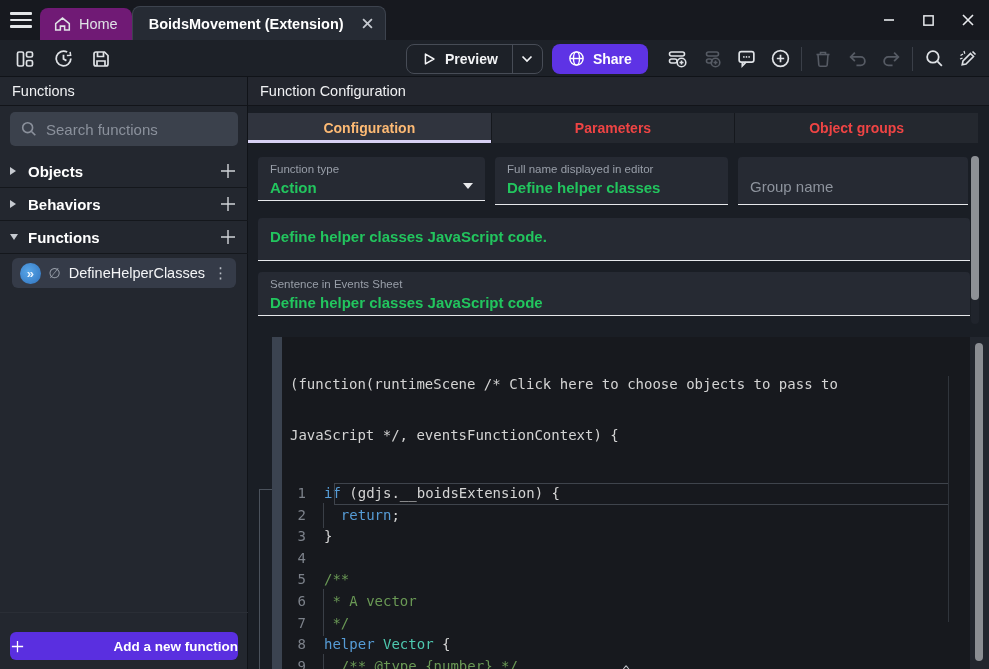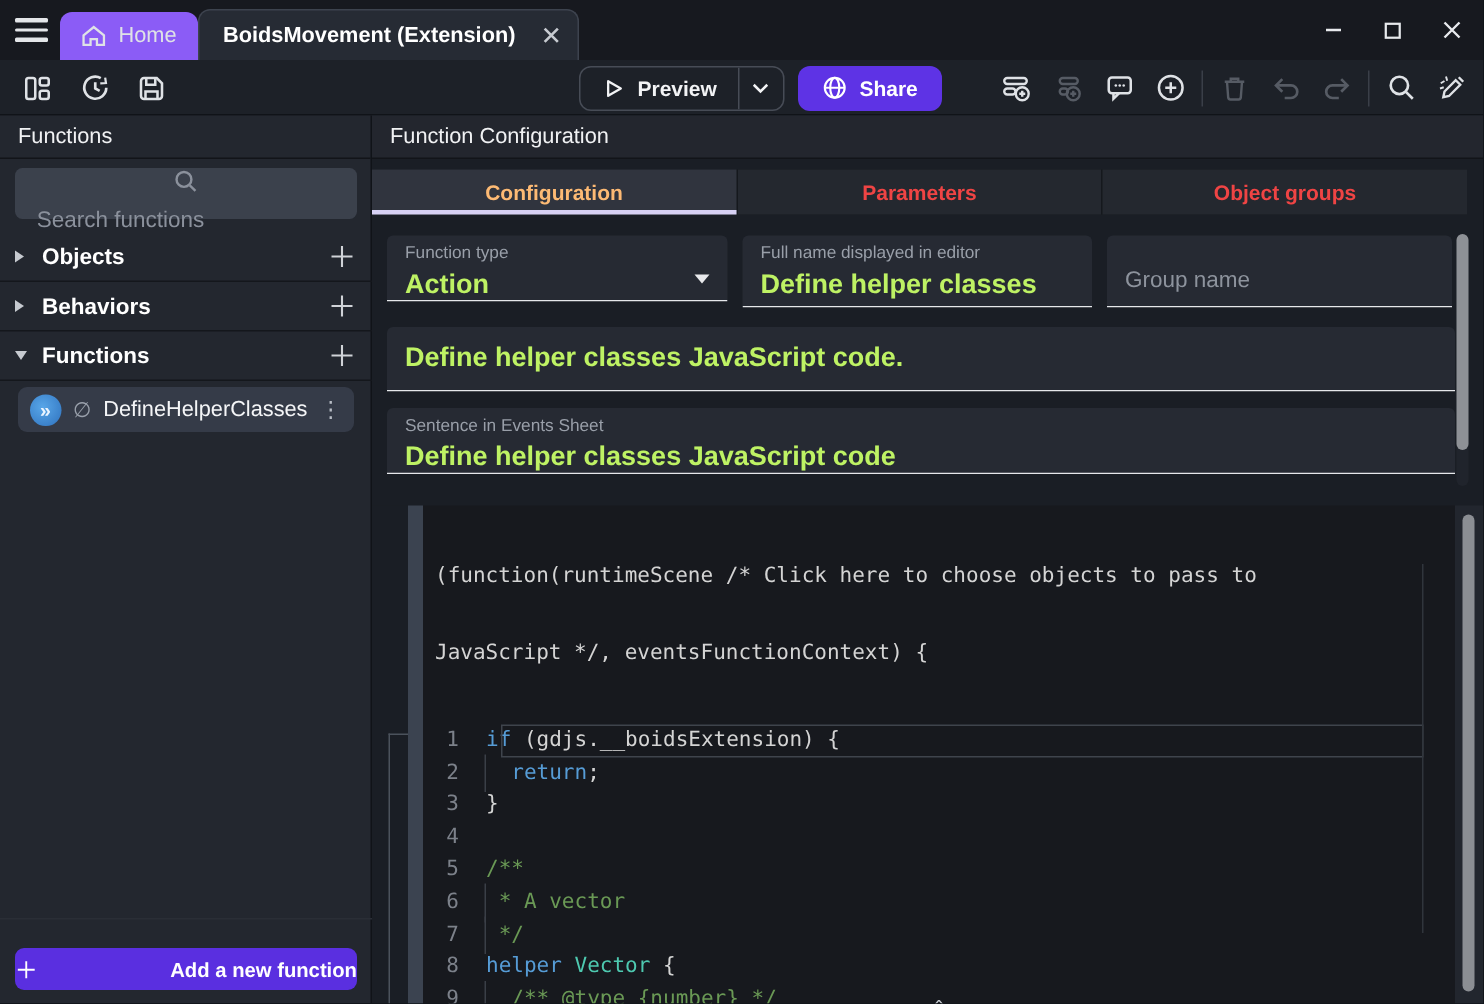--- a/index.html
+++ b/index.html
@@ -5,43 +5,43 @@
   * { margin:0; padding:0; box-sizing:border-box; }
   html,body { background:#0e1014; }
   body { font-family:"Liberation Sans", sans-serif; }
   #app { position:relative; width:989px; height:669px; background:#15181d; overflow:hidden; color:#e8eaed; }
 
   
   .titlebar { position:absolute; left:0; top:0; width:989px; height:40px; background:#17191f; display:flex; align-items:flex-end; }
   .hamburger { position:absolute; left:10px; top:8px; width:28px; height:24px; display:flex; flex-direction:column; justify-content:center; gap:4px; background:none; border:none; cursor:pointer; }
   .hamburger span { display:block; width:22px; height:2.5px; background:#e4e6e9; border-radius:1px; }
   .doc-tab { display:flex; align-items:center; gap:8px; height:32px; padding:0 14px; border-radius:8px 8px 0 0; color:#dfe2e6; font-size:14.5px; }
-  .doc-tab.home { margin-left:40px; background:#8b5cf6; }
+  .doc-tab.home { margin-left:40px; background:#701a75; }
   .doc-tab.active { background:#262b34; border:1px solid #3d434e; border-bottom:none; height:34px; color:#ffffff; font-weight:bold; padding:0 12px 0 16px; }
   .tab-close { background:none; border:none; color:#c6cad0; display:flex; align-items:center; margin-left:10px; cursor:pointer; }
   .win-controls { position:absolute; right:14px; top:0; height:40px; display:flex; align-items:center; gap:26px; }
   .win-btn { background:none; border:none; color:#e8eaed; display:flex; align-items:center; cursor:pointer; }
 
   
   .toolbar { position:absolute; left:0; top:40px; width:989px; height:37px; background:#1d2128; border-bottom:1px solid #101318; }
   .tb-left { position:absolute; left:12px; top:0; height:37px; display:flex; align-items:center; gap:12px; }
   .icon-btn { background:none; border:none; color:#dfe2e6; width:26px; height:26px; display:flex; align-items:center; justify-content:center; cursor:pointer; padding:0; }
   .icon-btn.disabled { color:#565b64; }
-  .tb-center { position:absolute; left:386px; top:3px; height:31px; display:flex; align-items:center; gap:9px; }
+  .tb-center { position:absolute; left:406px; top:3px; height:31px; display:flex; align-items:center; gap:9px; }
   .preview-btn { display:flex; align-items:center; height:30px; border:1px solid #474c56; border-radius:8px; background:transparent; color:#f2f3f5; overflow:hidden; }
   .preview-main { display:flex; align-items:center; gap:8px; padding:0 14px; background:none; border:none; color:inherit; font-size:14px; font-weight:bold; height:100%; cursor:pointer; }
   .preview-arrow { width:30px; height:100%; display:flex; align-items:center; justify-content:center; background:none; border:none; border-left:1px solid #474c56; color:inherit; cursor:pointer; }
   .share-btn { display:flex; align-items:center; gap:8px; height:30px; padding:0 16px; border:none; border-radius:8px; background:#5e33e5; color:#ffffff; font-size:14px; font-weight:bold; cursor:pointer; }
   .tb-right { position:absolute; right:8px; top:0; height:37px; display:flex; align-items:center; gap:8px; }
   .tb-sep { width:1px; height:24px; background:#3a3f48; }
 
   
   .sidebar { position:absolute; left:0; top:77px; width:248px; height:592px; background:#23272f; border-right:1px solid #101318; }
   .panel-header { height:29px; display:flex; align-items:center; padding:0 12px; font-size:14.5px; color:#f0f1f3; border-bottom:1px solid #121419; }
-  .search-box { position:absolute; left:10px; top:35px; width:228px; height:34px; background:#3b414c; border-radius:5px; display:flex; align-items:center; padding:0 10px; gap:8px;flex-direction:column; }
+  .search-box { position:absolute; left:10px; top:35px; width:228px; height:34px; background:#3b414c; border-radius:5px; display:flex; align-items:center; padding:0 10px; gap:8px; }
   .search-box input { flex:1; background:transparent; border:none; outline:none; color:#e8eaec; font-size:15px; font-family:"Liberation Sans",sans-serif; }
   .search-box input::placeholder { color:#8b919c; }
   .tree { position:absolute; left:0; top:78px; width:248px; }
   .tree-row { height:33px; display:flex; align-items:center; padding:0 10px; border-bottom:1px solid #14171c; cursor:pointer; }
   .chev { width:14px; display:flex; }
   .chev.collapsed::before { content:""; border-left:6px solid #c6cad0; border-top:4.5px solid transparent; border-bottom:4.5px solid transparent; }
   .chev.expanded::before { content:""; border-top:6px solid #c6cad0; border-left:4.5px solid transparent; border-right:4.5px solid transparent; }
   .tree-label { flex:1; font-size:15px; font-weight:bold; color:#ffffff; margin-left:4px; }
   .plus-btn { background:none; border:none; color:#d0d3d8; cursor:pointer; display:flex; }
   .func-item { position:absolute; left:12px; top:181px; width:224px; height:30px; background:#353b48; border-radius:6px; display:flex; align-items:center; padding:0 8px; gap:8px; cursor:pointer; }
@@ -55,21 +55,21 @@
   
   .main { position:absolute; left:248px; top:77px; width:741px; height:592px; background:#1a1e25; }
   .main .panel-header { background:#23262e; }
   .cfg-tabs { position:absolute; left:0; top:36px; width:730px; height:30px; display:grid; grid-template-columns:1fr 1fr 1fr; gap:1px; background:#15181d; }
   .cfg-tab { position:relative; background:#24282f; display:flex; align-items:center; justify-content:center; font-size:14px; font-weight:bold; color:#ef4444; cursor:pointer; }
   .cfg-tab.active { background:#30343e; color:#fdba74; }
   .cfg-tab.active::after { content:""; position:absolute; left:0; right:0; bottom:0; height:3px; background:#d7d1f4; }
 
   .field { position:absolute; background:#262a33; border-radius:4px 4px 0 0; border-bottom:1.5px solid #e6e8eb; padding:6px 12px 0 12px; }
   .field-label { font-size:11.5px; color:#999fa9; }
-  .field-value { font-size:18px; font-weight:bold; color:#bef264; margin-top:4px; white-space:nowrap; overflow:hidden; }
+  .field-value { font-size:15px; font-weight:bold; color:#22c55e; margin-top:4px; white-space:nowrap; overflow:hidden; }
   .field input { width:100%; background:transparent; border:none; outline:none; color:#eef0f3; font-size:15px; font-family:"Liberation Sans",sans-serif; }
   .field input::placeholder { color:#8d939d; }
   .f-type { left:10px; top:80px; width:227px; height:44px; cursor:pointer; }
   .f-name { left:247px; top:80px; width:233px; height:48px; }
   .f-group { left:490px; top:80px; width:230px; height:48px; display:flex; align-items:center; padding-top:12px; }
   .f-desc { left:10px; top:141px; width:712px; height:43px; }
   .f-sent { left:10px; top:195px; width:712px; height:44px; }
   .dd-arrow { position:absolute; right:12px; top:26px; border-top:6px solid #e8e9ec; border-left:5px solid transparent; border-right:5px solid transparent; }
   .cfg-scroll { position:absolute; left:723px; top:79px; width:8px; height:168px; background:#20242c; border-radius:4px; }
   .cfg-scroll .thumb { position:absolute; left:0; top:0; width:8px; height:144px; background:#8e9196; border-radius:4px; }

